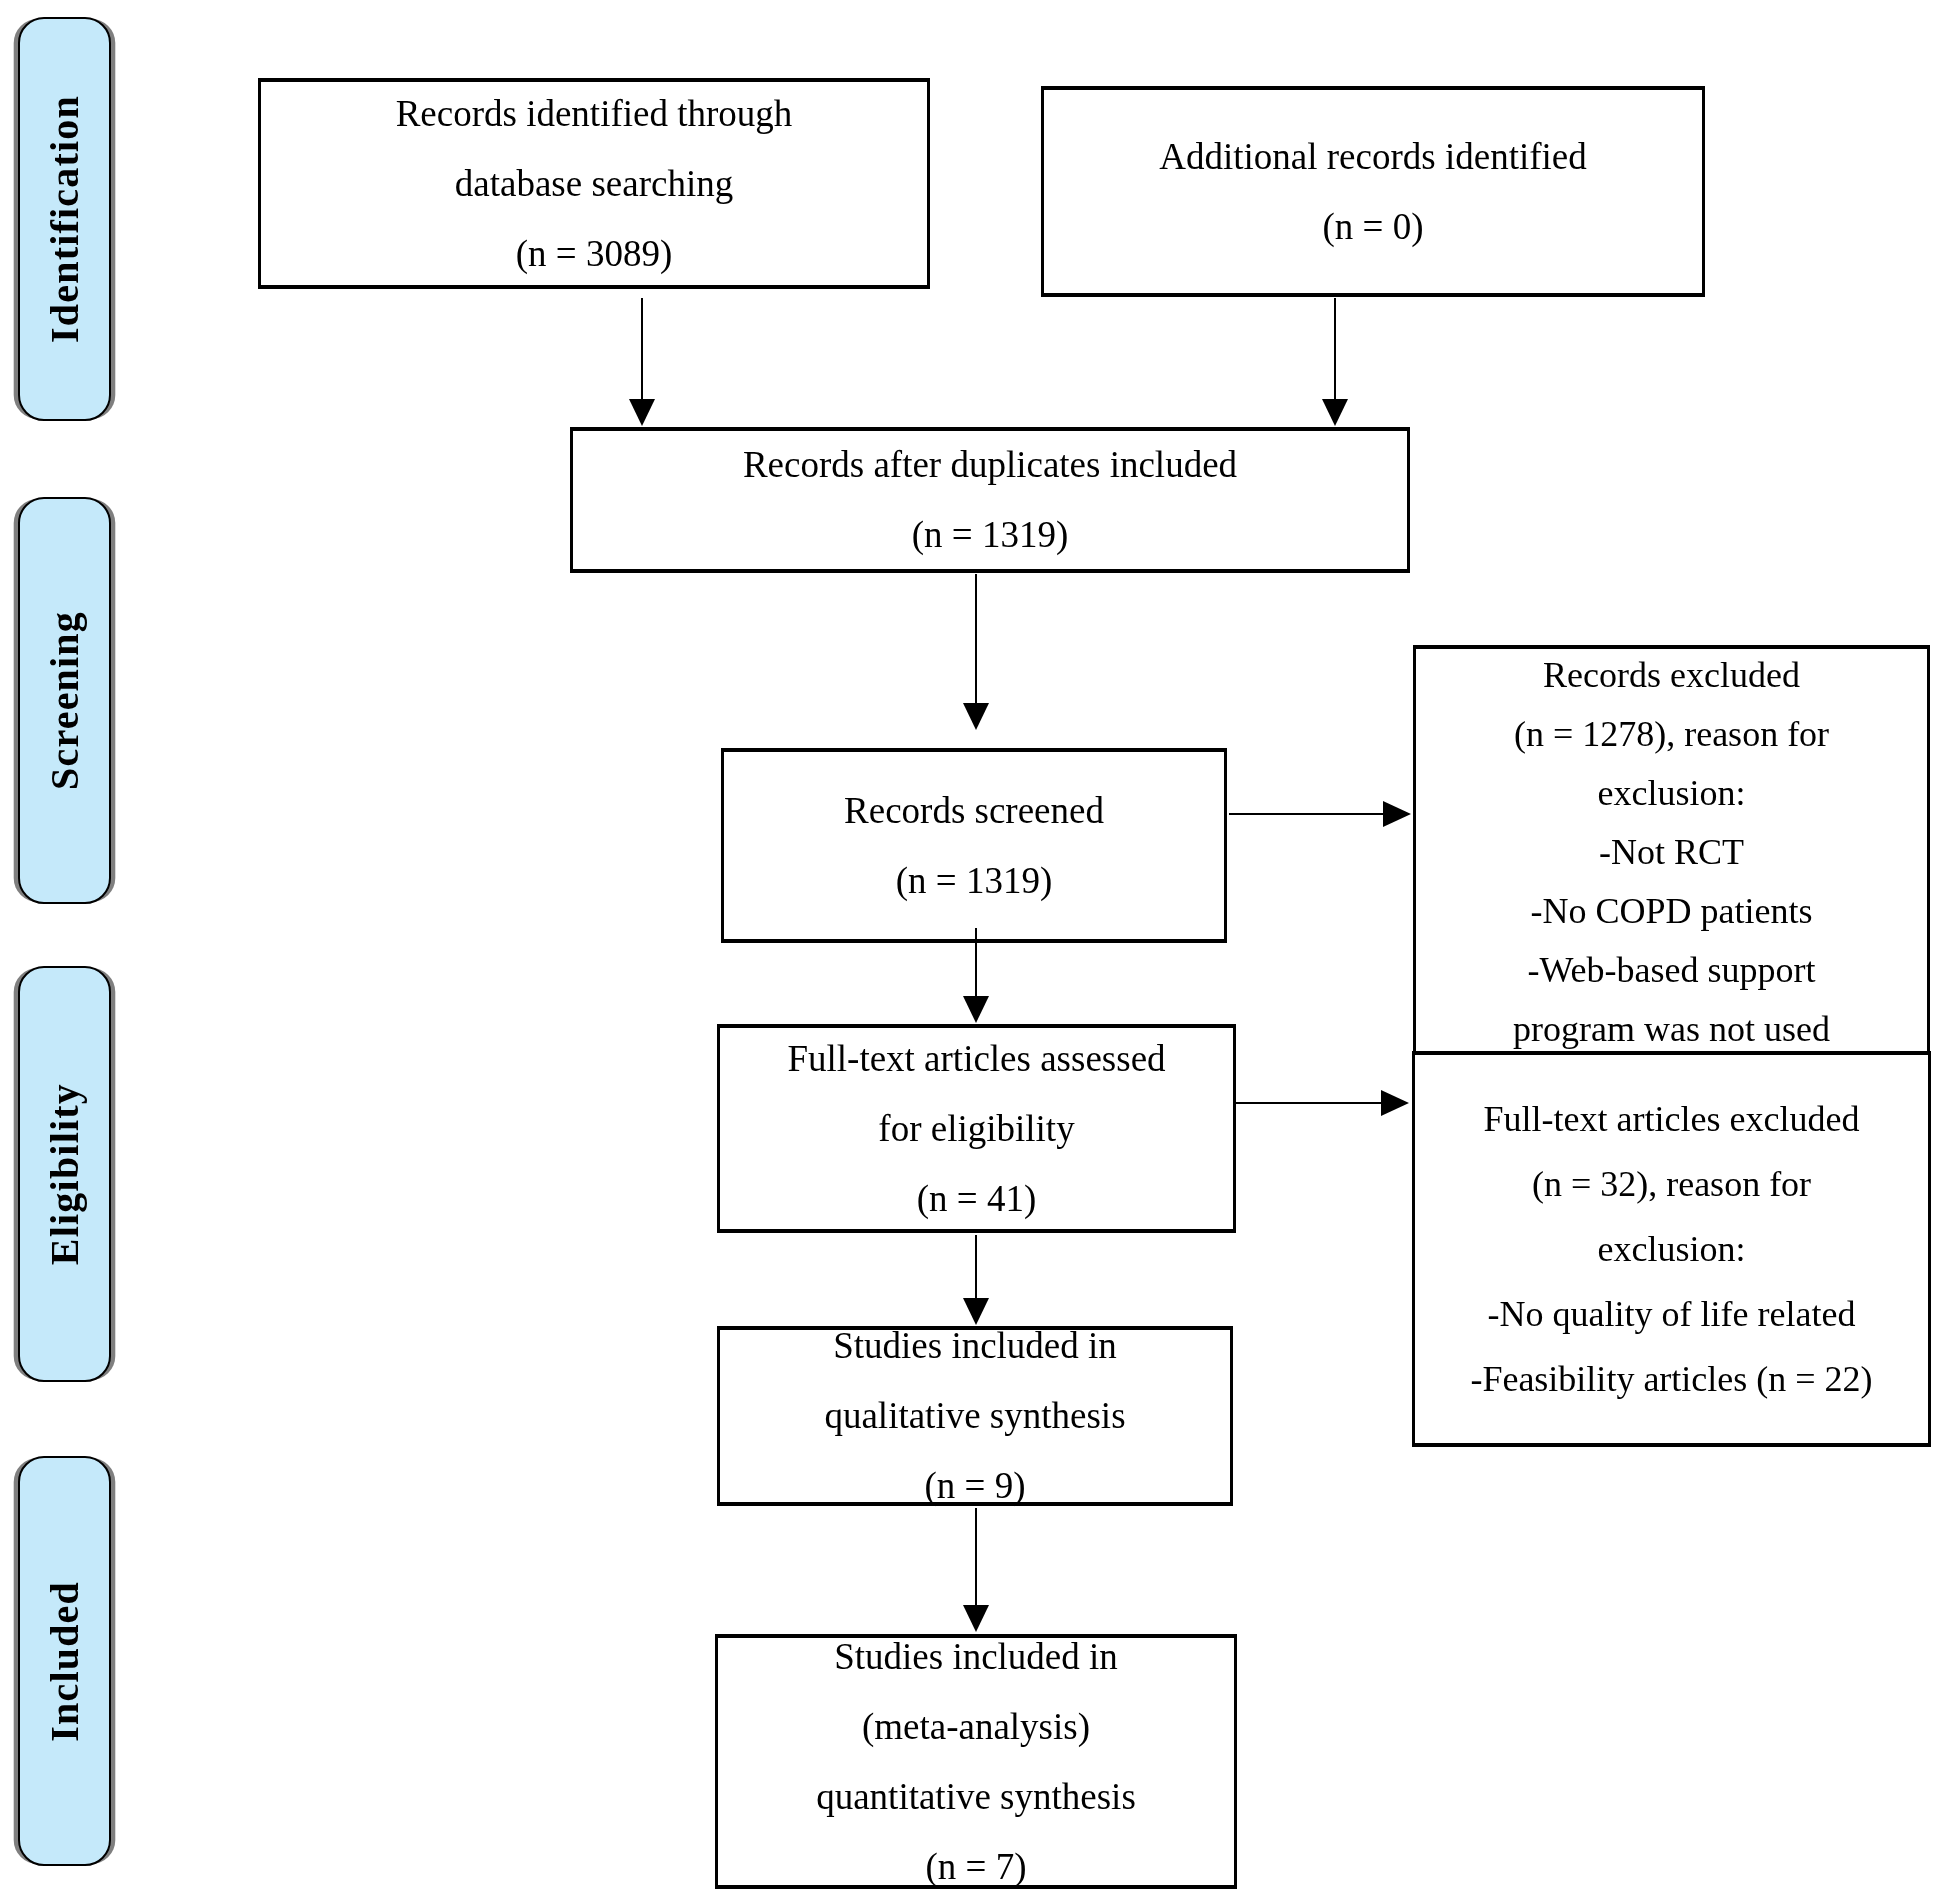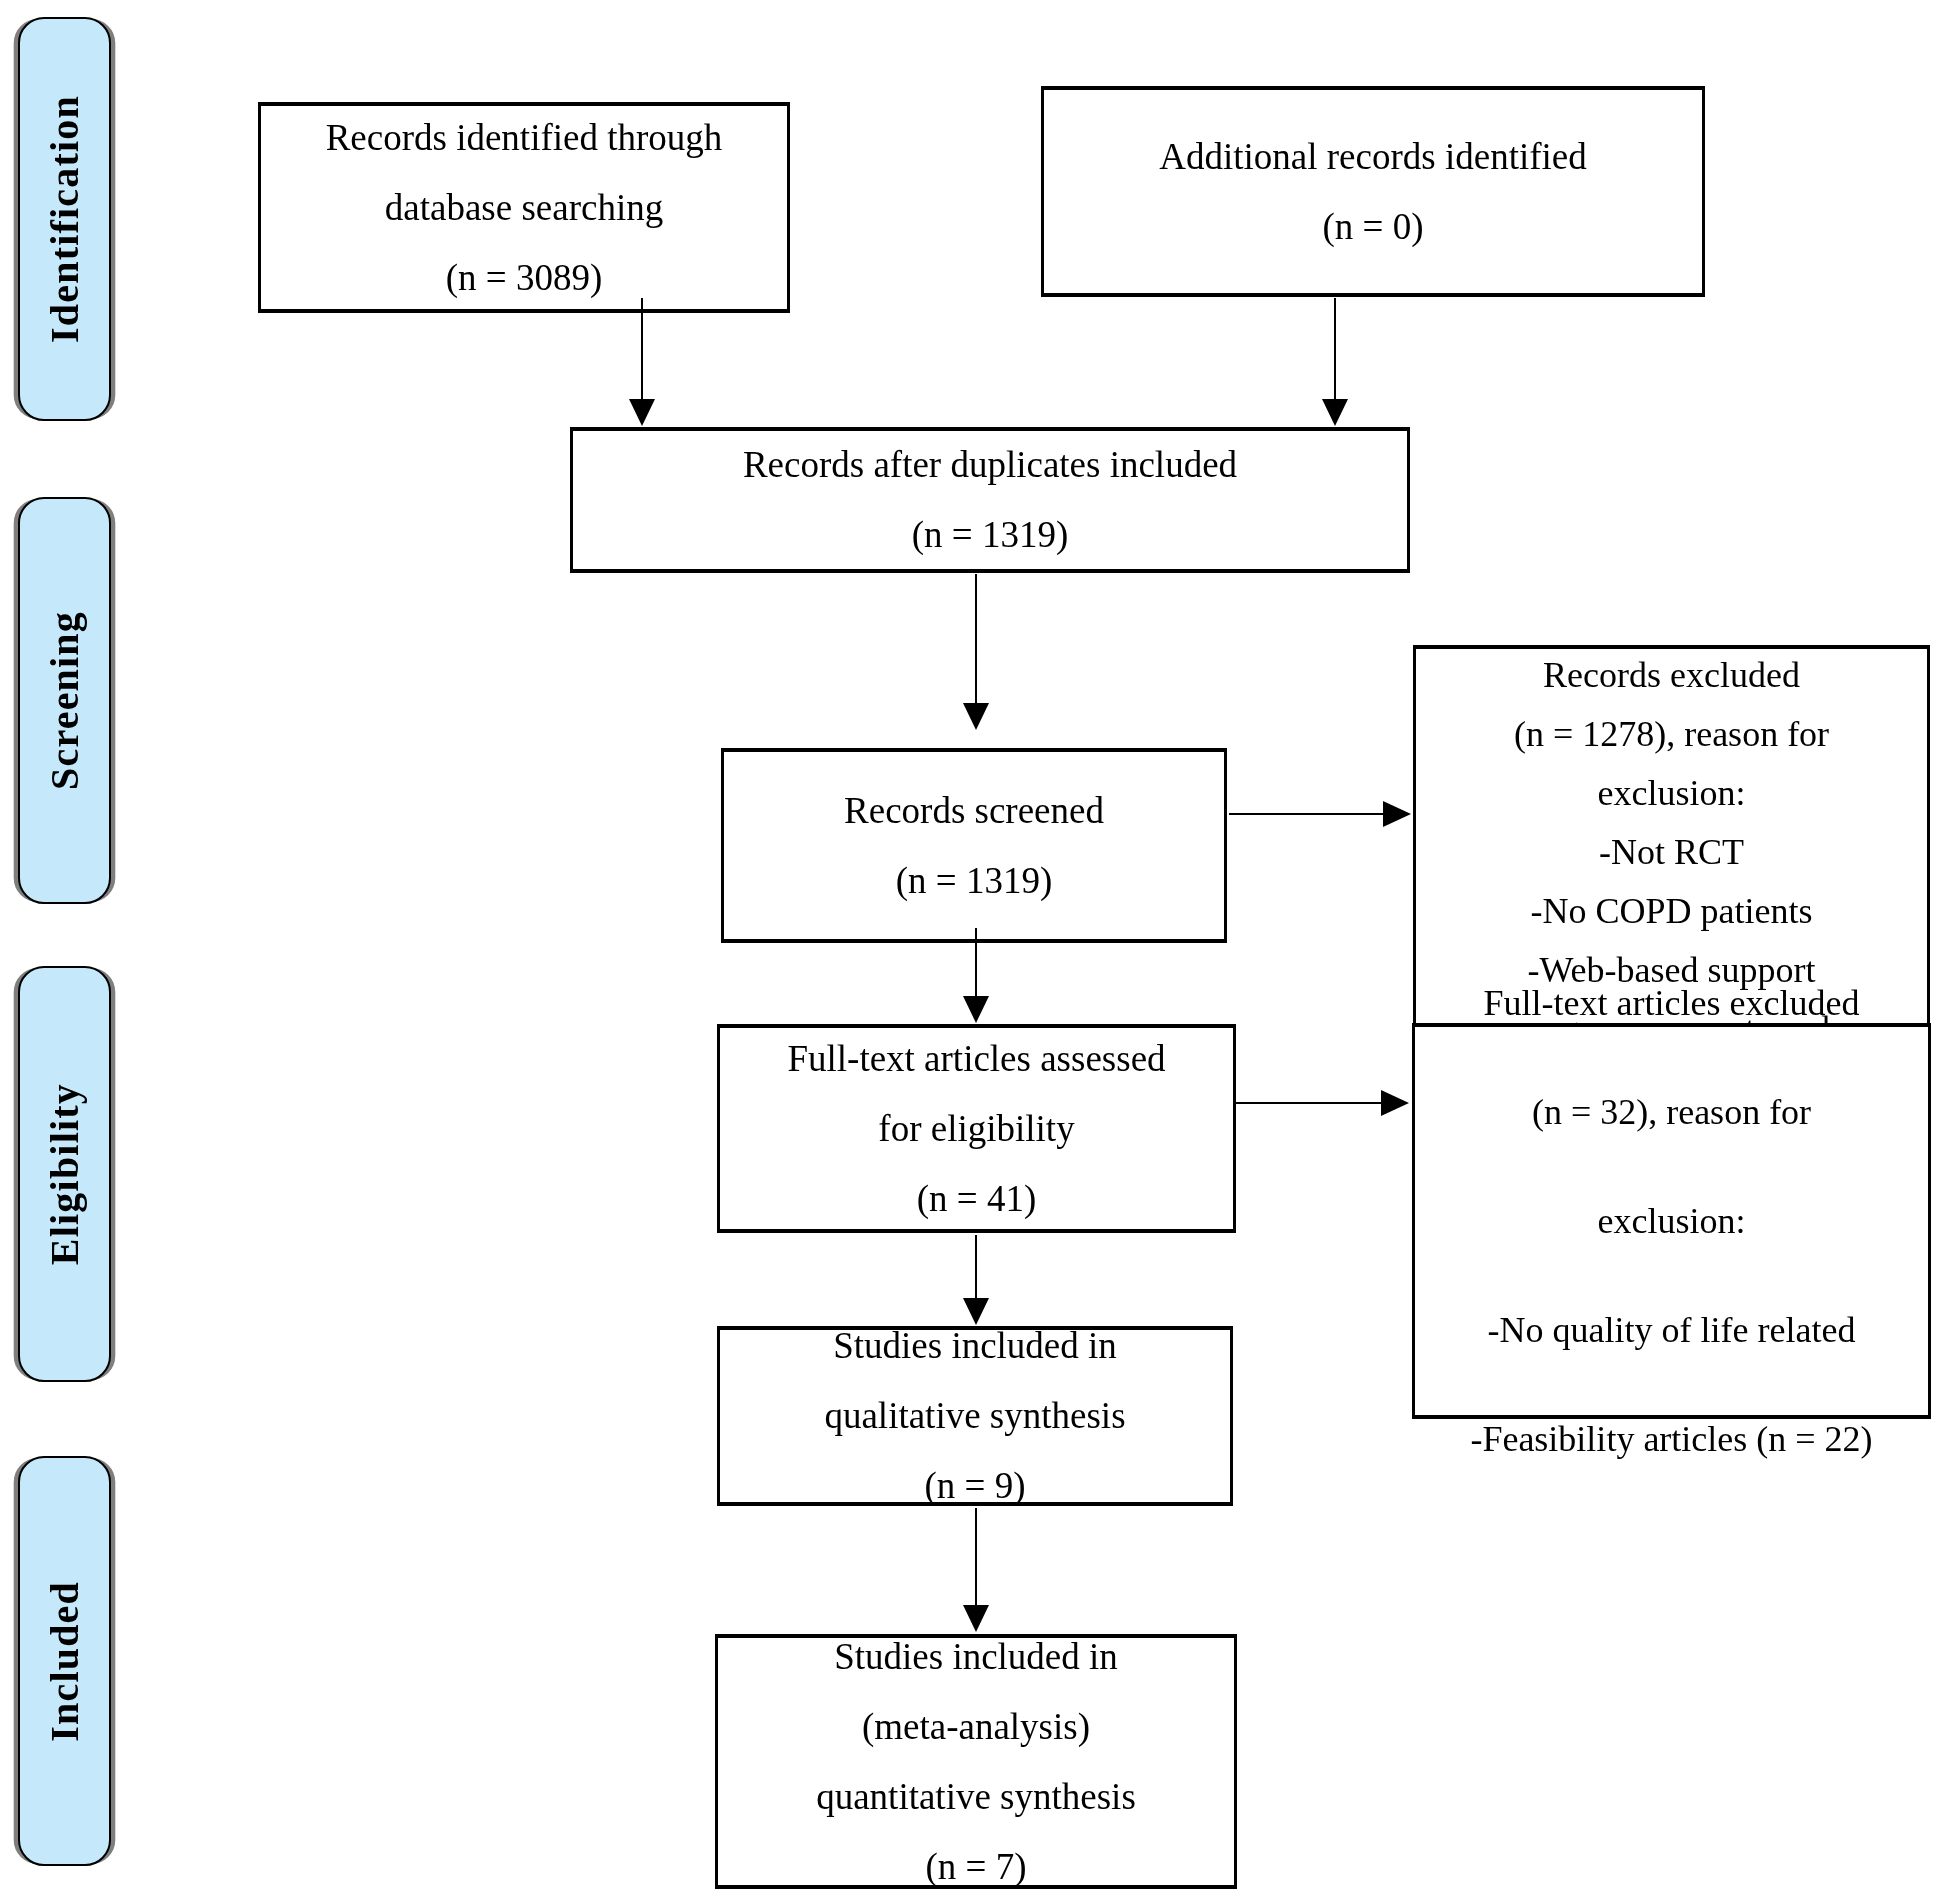--- a/index.html
+++ b/index.html
@@ -105,21 +105,21 @@
   <div class="phase" style="top:497px;height:407px;">
     <span class="vtext">Screening</span>
   </div>
   <div class="phase" style="top:966px;height:416px;">
     <span class="vtext">Eligibility</span>
   </div>
   <div class="phase" style="top:1456px;height:410px;">
     <span class="vtext">Included</span>
   </div>
 
-  <div class="fbox" style="left:258px;top:102px;width:532px;height:211px;">
+  <div class="fbox" style="left:258px;top:78px;width:672px;height:211px;">
     <span class="line">Records identified through</span>
     <span class="line">database searching</span>
     <span class="line">(n = 3089)</span>
   </div>
   <div class="fbox" style="left:1041px;top:86px;width:664px;height:211px;">
     <span class="line">Additional records identified</span>
     <span class="line">(n = 0)</span>
   </div>
 
   <div class="varrow" style="left:641px;top:298px;height:102px;"></div>
@@ -149,21 +149,21 @@
 
   <div class="harrow" style="left:1229px;top:813px;width:155px;"></div>
   <div class="varrow" style="left:975px;top:928px;height:69px;"></div>
 
   <div class="fbox" style="left:717px;top:1024px;width:519px;height:209px;">
     <span class="line">Full-text articles assessed</span>
     <span class="line">for eligibility</span>
     <span class="line">(n = 41)</span>
   </div>
 
-  <div class="fbox excl2" style="left:1412px;top:1023px;width:519px;height:396px;gap:44px;">
+  <div class="fbox excl2" style="left:1412px;top:1051px;width:519px;height:396px;">
     <span class="line">Full-text articles excluded</span>
     <span class="line">(n = 32), reason for</span>
     <span class="line">exclusion:</span>
     <span class="line">-No quality of life related</span>
     <span class="line">-Feasibility articles (n = 22)</span>
   </div>
 
   <div class="harrow" style="left:1236px;top:1102px;width:146px;"></div>
   <div class="varrow" style="left:975px;top:1235px;height:64px;"></div>
 

